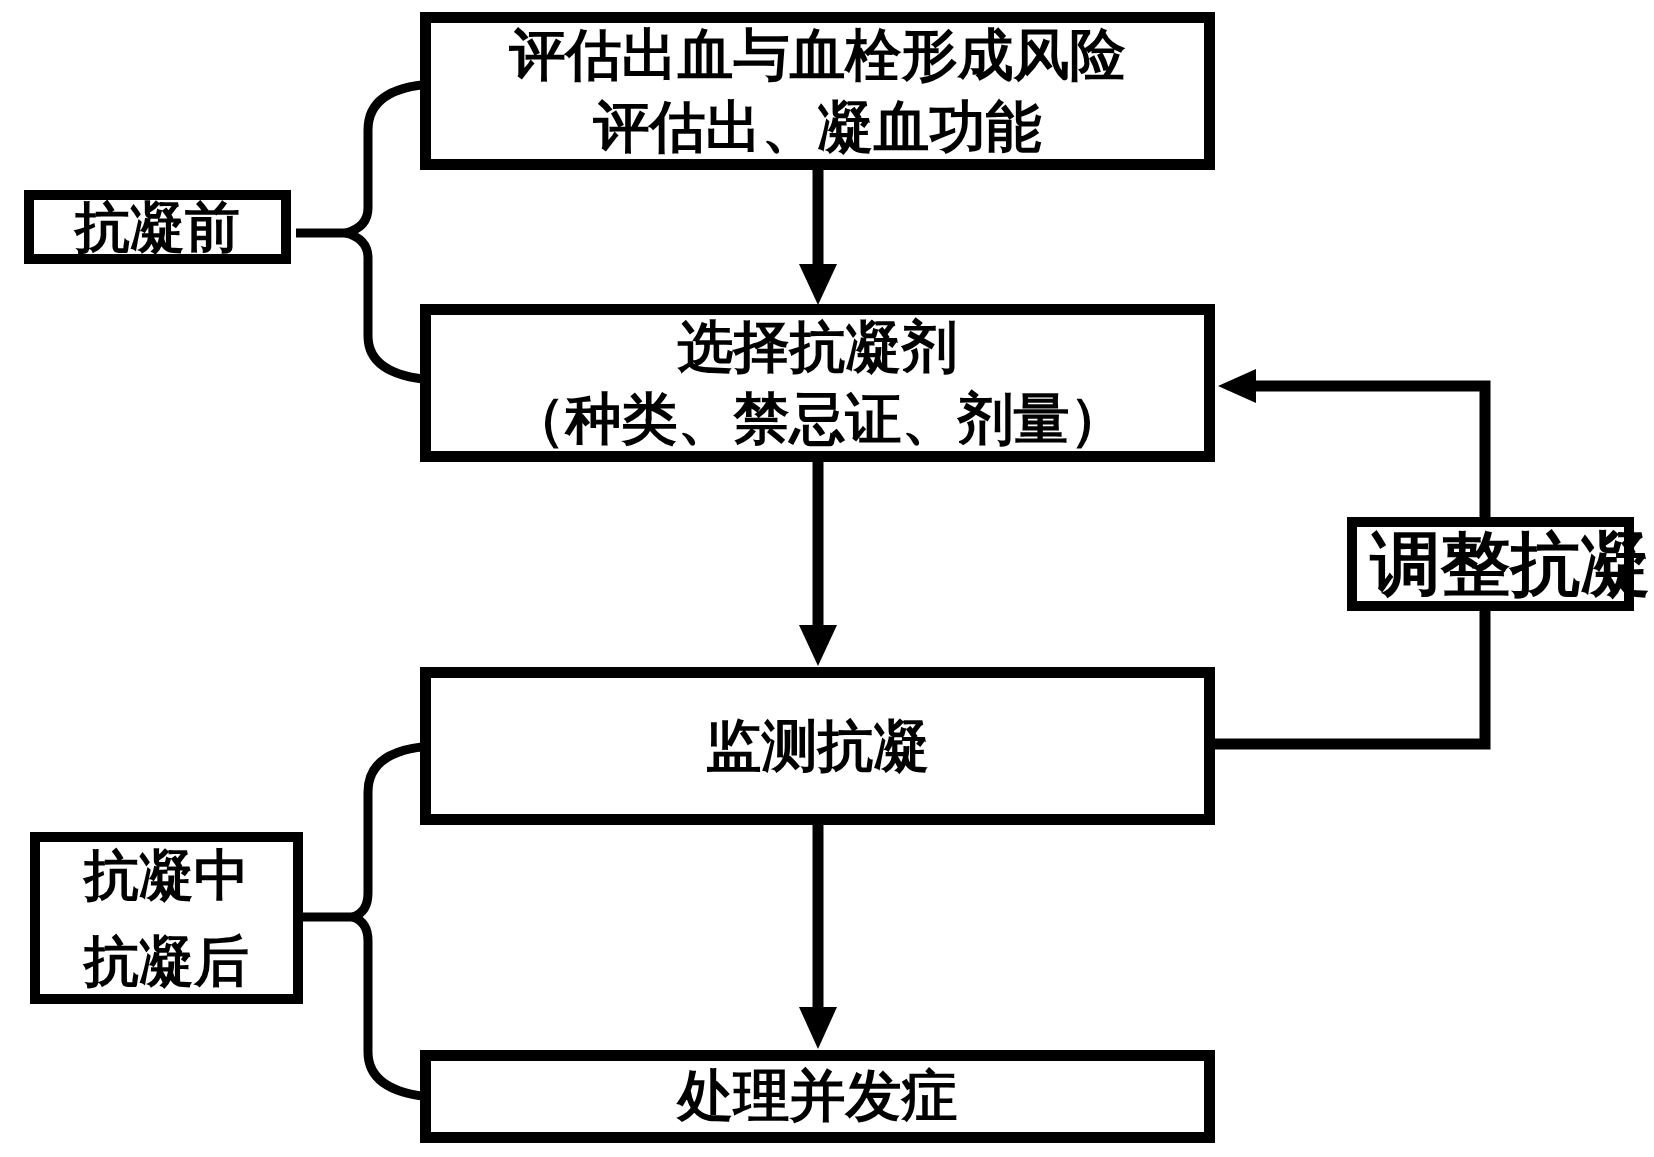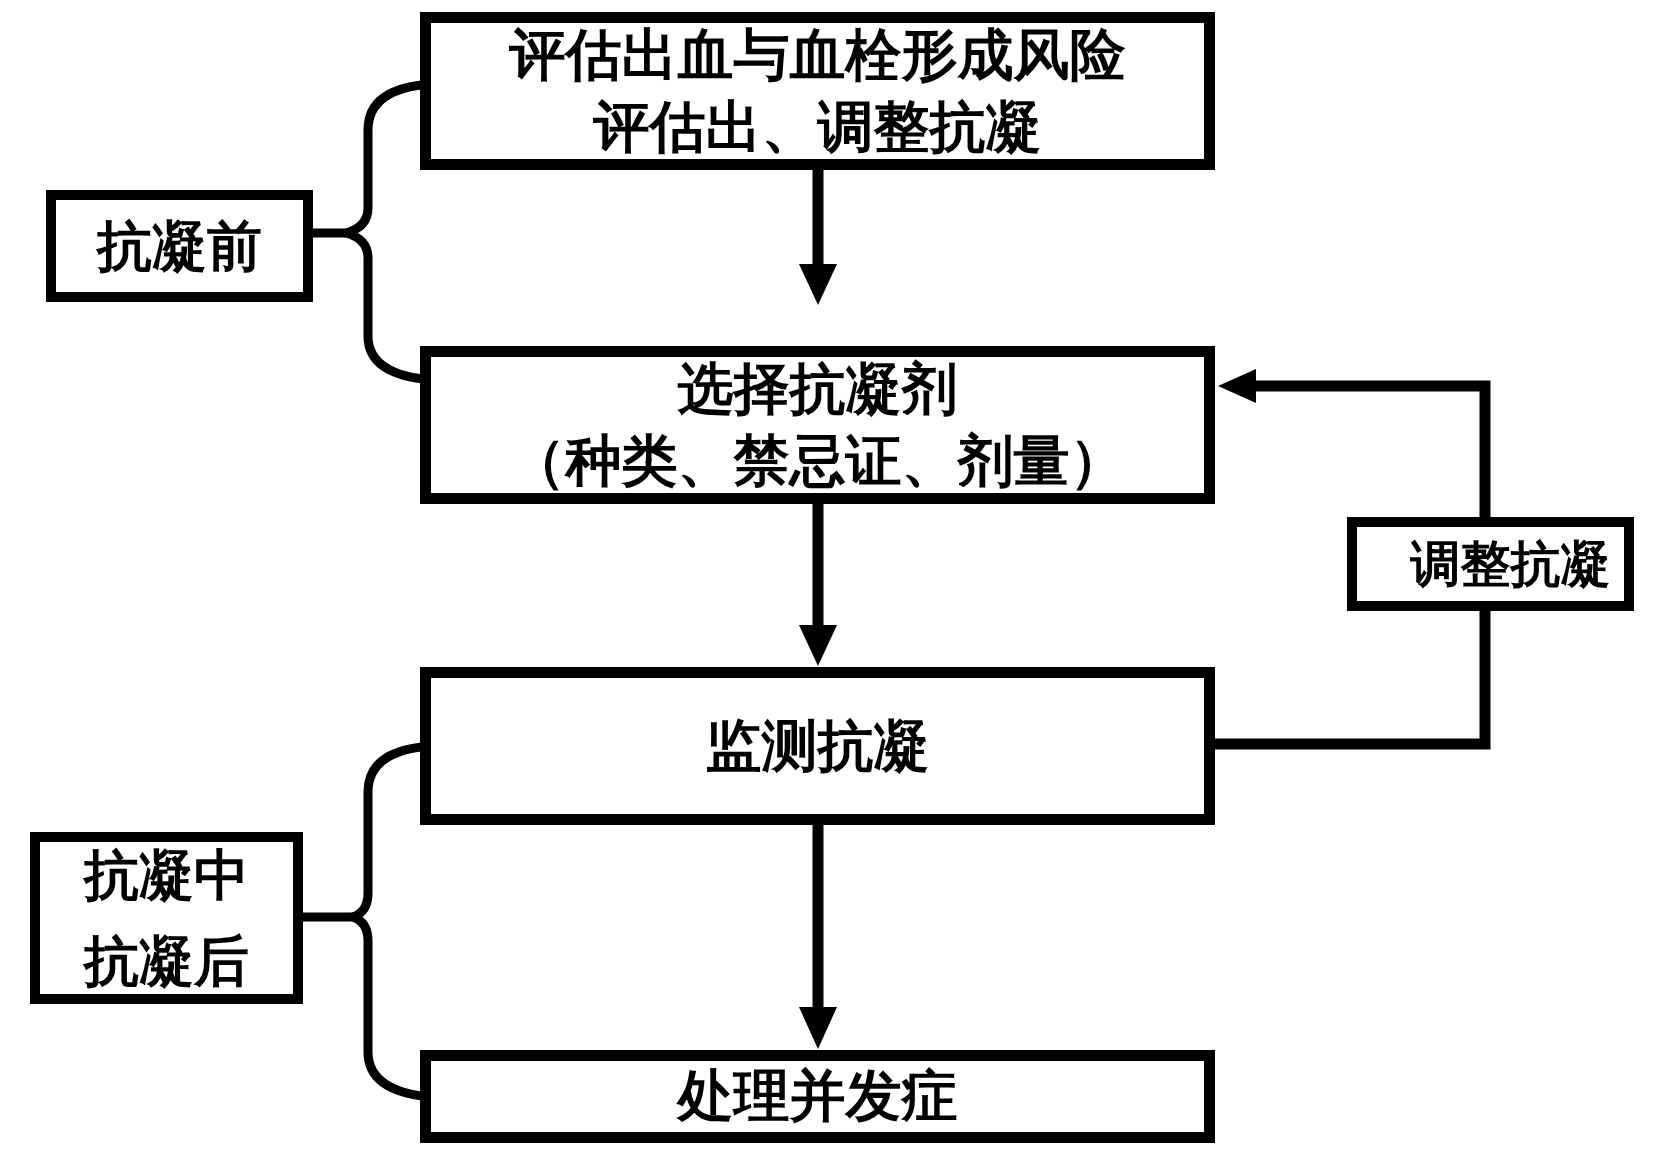--- a/index.html
+++ b/index.html
@@ -46,21 +46,21 @@
     font-weight: bold;
   }
   .node.side .nline {
     font-size: 55px;
     line-height: 62px;
   }
   .node.tall-side .nline {
     line-height: 86px;
   }
   .node.adjust .nline {
-    font-size: 50px;
+    font-size: 70px;
     line-height: 60px;
     margin-left: 40px;
   }
 </style>
 </head>
 <body>
 
 <div id="stage">
 
   <svg id="connectors" viewBox="0 0 1654 1157" xmlns="http://www.w3.org/2000/svg">
@@ -79,37 +79,37 @@
 
     <path d="M 432 84 Q 368 88 368 130 L 368 208 Q 368 227 346 233 Q 368 239 368 258 L 368 336 Q 368 375 432 380" fill="none" stroke-width="9" stroke="#000000"></path>
     <line x1="296" y1="233" x2="347" y2="233" stroke-width="9" stroke="#000000"></line>
 
     <path d="M 432 746 Q 368 750 368 792 L 368 893 Q 368 912 353 917 Q 368 922 368 941 L 368 1052 Q 368 1091 430 1097" fill="none" stroke-width="9" stroke="#000000"></path>
     <line x1="300" y1="917" x2="354" y2="917" stroke-width="9" stroke="#000000"></line>
   </svg>
 
   <div class="node" style="left:420px; top:12px; width:795px; height:158px;">
     <div class="nline">评估出血与血栓形成风险</div>
-    <div class="nline">评估出、调整抗凝</div>
+    <div class="nline">评估出、凝血功能</div>
   </div>
 
-  <div class="node" style="left:420px; top:304px; width:795px; height:158px;margin-top:42px;">
+  <div class="node" style="left:420px; top:304px; width:795px; height:158px;">
     <div class="nline">选择抗凝剂</div>
     <div class="nline">（种类、禁忌证、剂量）</div>
   </div>
 
   <div class="node" style="left:420px; top:667px; width:795px; height:158px;gap:14px;">
     <div class="nline">监测抗凝</div>
   </div>
 
   <div class="node" style="left:420px; top:1050px; width:795px; height:93px;justify-content:flex-end;">
     <div class="nline">处理并发症</div>
   </div>
 
-  <div class="node side" style="left:46px; top:190px; width:267px; height:112px;text-align:right;">
+  <div class="node side" style="left:24px; top:190px; width:267px; height:74px;text-align:right;">
     <div class="nline">抗凝前</div>
   </div>
 
   <div class="node side tall-side" style="left:30px; top:832px; width:273px; height:172px;">
     <div class="nline">抗凝中</div>
     <div class="nline">抗凝后</div>
   </div>
 
   <div class="node side adjust" style="left:1347px; top:517px; width:287px; height:94px;">
     <div class="nline">调整抗凝</div>

